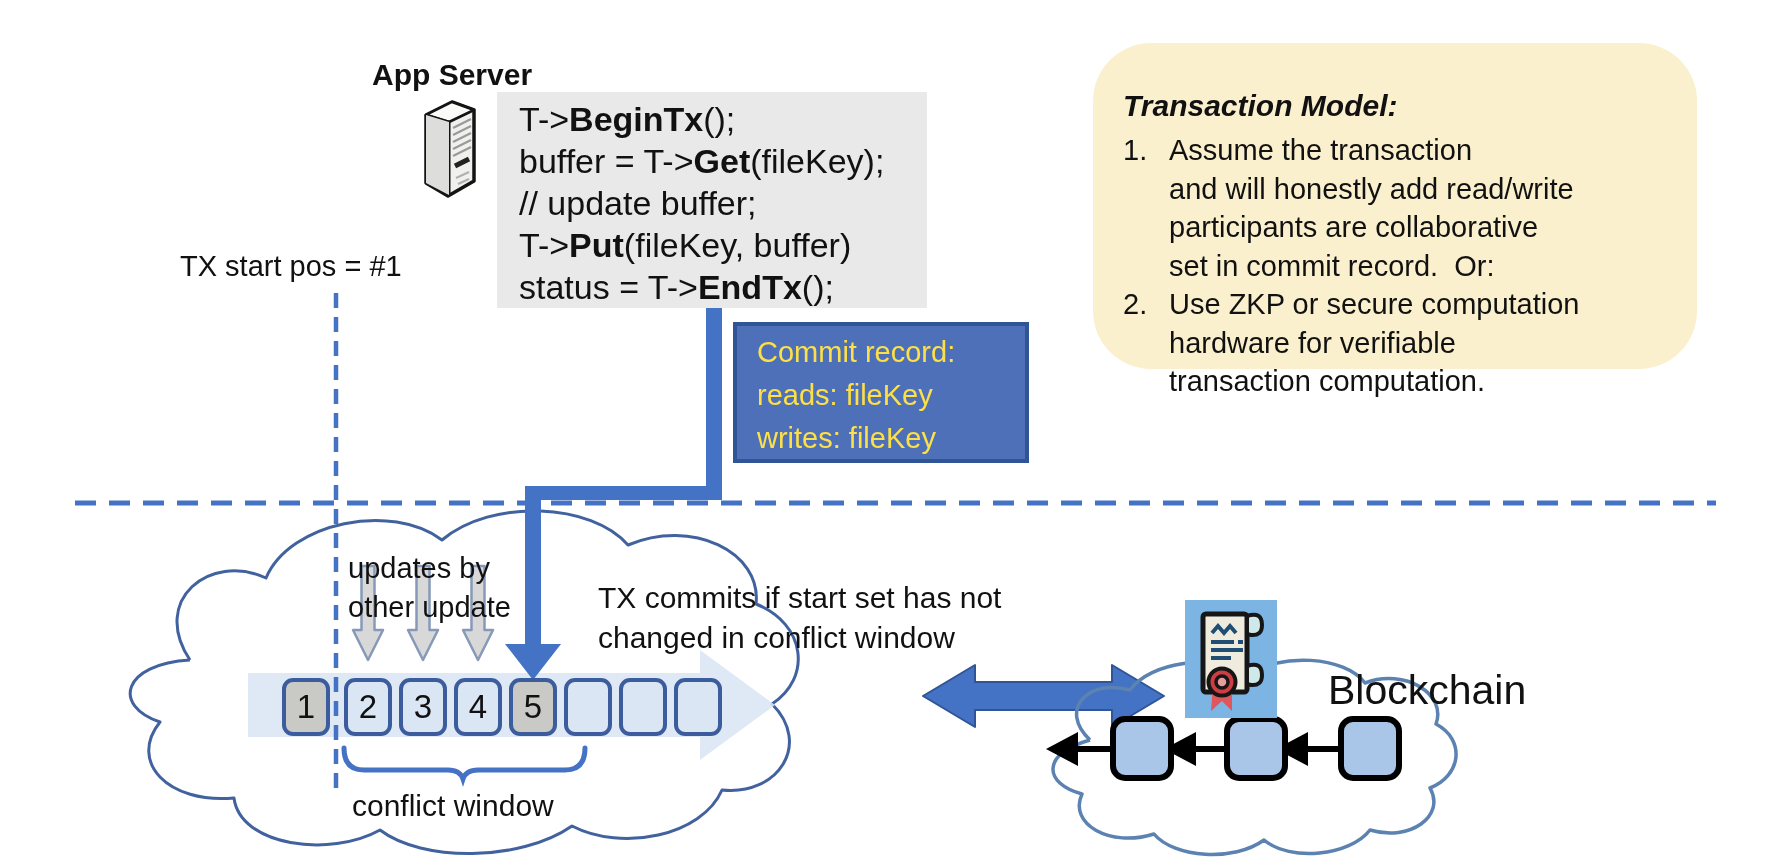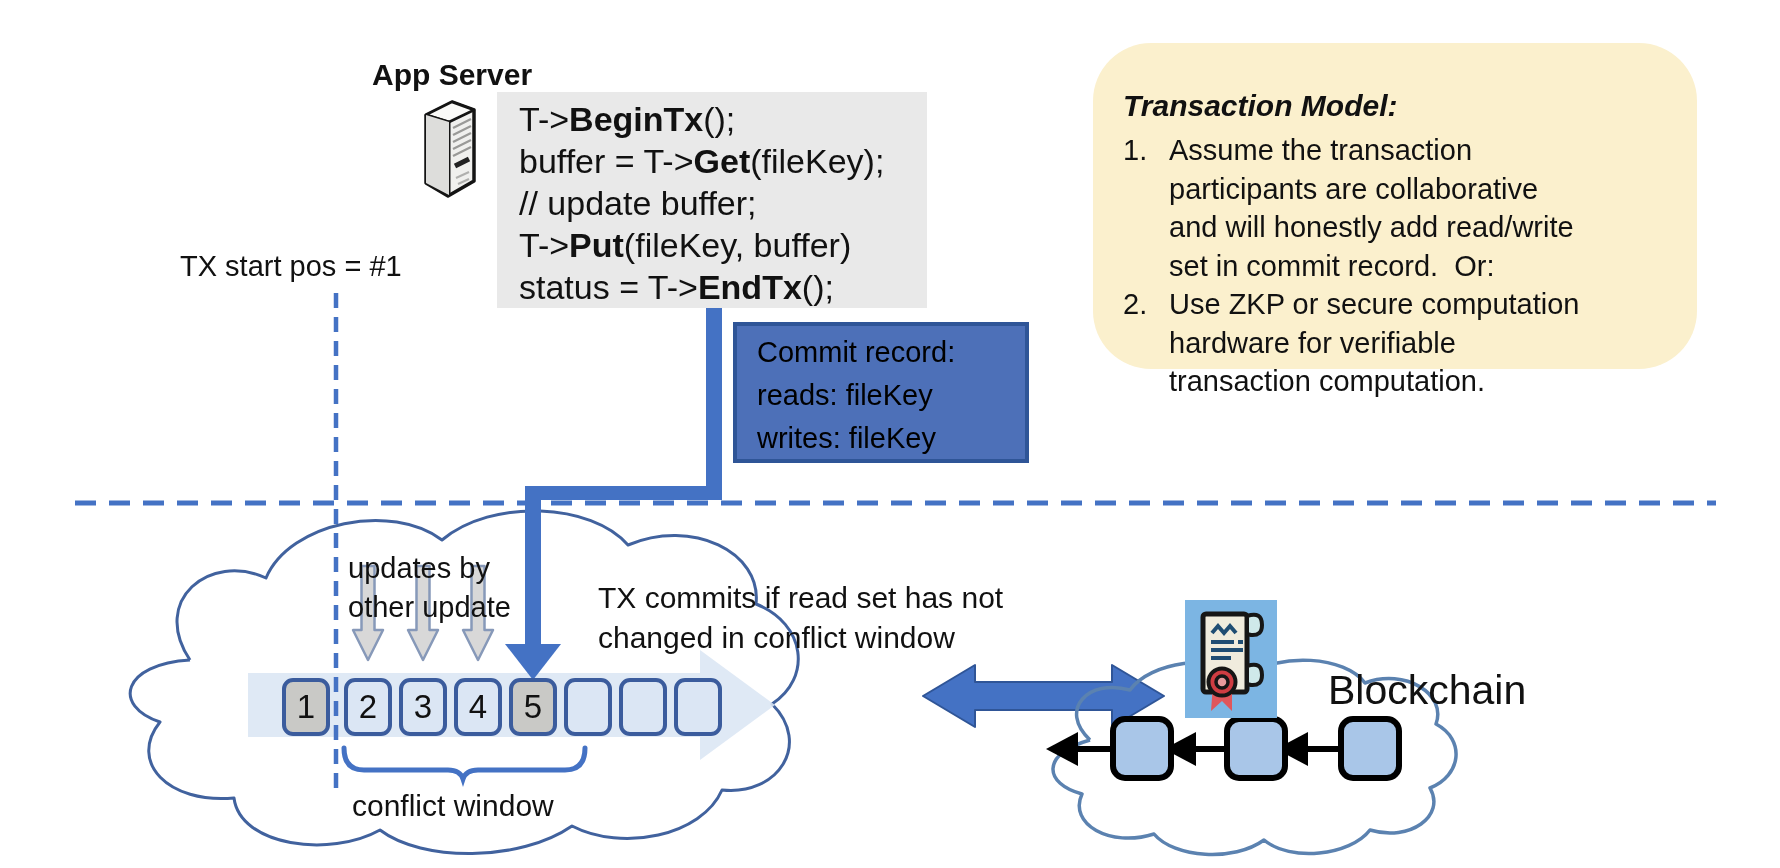--- a/index.html
+++ b/index.html
@@ -15,21 +15,21 @@
 
   .code-box{
     left:497px;top:92px;width:430px;height:216px;background:#e9e9e9;
     font-size:34px;line-height:42px;padding:6px 0 8px 22px;box-sizing:border-box;
     white-space:nowrap;
   }
   .tx-start{left:180px;top:250px;font-size:29px;}
 
   .commit-box{
     left:733px;top:322px;width:296px;height:141px;background:#4d70b8;
-    border:4px solid #2f5597;box-sizing:border-box;color:#000000;
+    border:4px solid #2f5597;box-sizing:border-box;color:#fde047;
     font-size:29px;line-height:43px;padding:5px 0 0 20px;white-space:nowrap;
   }
 
   .model-box{
     left:1093px;top:43px;width:604px;height:326px;background:#fbf0cd;
     border-radius:58px;box-sizing:border-box;padding:46px 30px 0 30px;
   }
   .model-title{font-size:30px;font-weight:bold;font-style:italic;margin:0 0 8px 0;}
   .model-item{display:flex;font-size:29px;line-height:38.5px;}
   .model-num{width:46px;flex:none;}
@@ -170,41 +170,41 @@
     <div>reads: fileKey</div>
     <div>writes: fileKey</div>
   </div>
 
   <div class="abs model-box">
     <div class="model-title">Transaction Model:</div>
     <div class="model-item">
       <div class="model-num">1.</div>
       <div>
         <div>Assume the transaction</div>
+        <div>and will honestly add read/write</div>
         <div>participants are collaborative</div>
-        <div>and will honestly add read/write</div>
         <div>set in commit record.&nbsp; Or:</div>
       </div>
     </div>
     <div class="model-item">
       <div class="model-num">2.</div>
       <div>
         <div>Use ZKP or secure computation</div>
         <div>hardware for verifiable</div>
         <div>transaction computation.</div>
       </div>
     </div>
   </div>
 
   <div class="abs updates-label">
     <div>updates by</div>
     <div>other update</div>
   </div>
   <div class="abs commit-note">
-    <div>TX commits if read set has not</div>
+    <div>TX commits if start set has not</div>
     <div>changed in conflict window</div>
   </div>
   <div class="abs cw-label">conflict window</div>
 
   <div class="abs tl-block" style="left: 282px; background: rgb(201, 201, 198);">1</div>
   <div class="abs tl-block" style="left: 344px; background: rgb(219, 230, 244);">2</div>
   <div class="abs tl-block" style="left: 399px; background: rgb(219, 230, 244);">3</div>
   <div class="abs tl-block" style="left: 454px; background: rgb(219, 230, 244);">4</div>
   <div class="abs tl-block" style="left: 509px; background: rgb(201, 201, 198);">5</div>
   <div class="abs tl-block" style="left: 564px; background: rgb(219, 230, 244);"></div>

